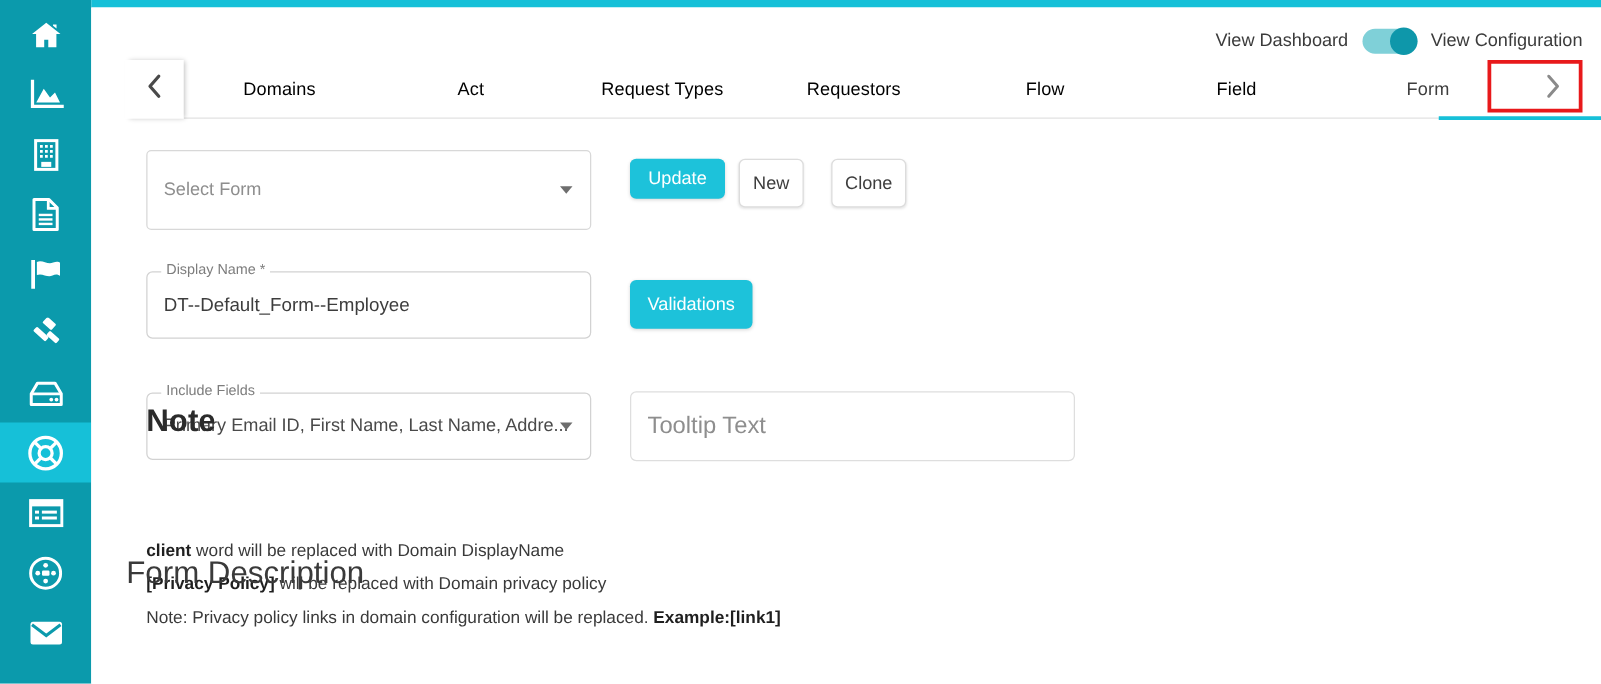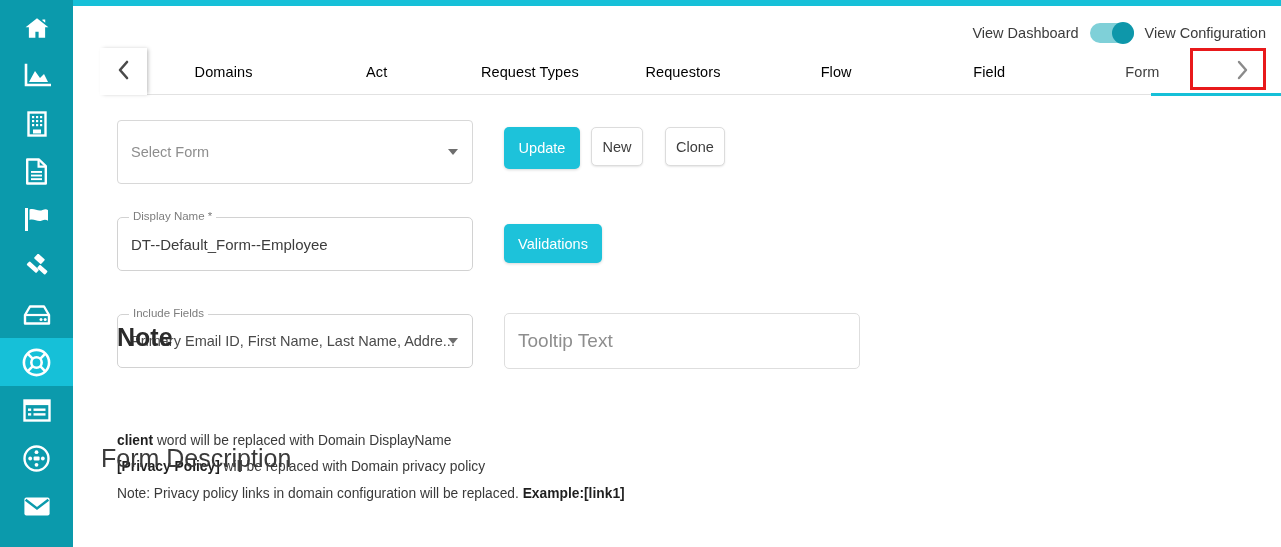--- a/index.html
+++ b/index.html
@@ -385,21 +385,21 @@
       <div id="tabs-underline"></div>
       <div id="tab-indicator"></div>
       <div id="tab-highlight"></div>
     </div>
 
     <div class="mat-select" style="left:44px; top:114px; width:356px; height:64px;">
       <span class="val placeholder">Select Form</span>
       <span class="caret"></span>
     </div>
 
-    <div class="btn primary" style="left:431px; top:121px; width:76px; height:42px;">Update</div>
+    <div class="btn primary" style="left:431px; top:121px; width:76px; height:32px;">Update</div>
     <div class="btn plain" style="left:518px; top:121px; width:52px; height:39px;">New</div>
     <div class="btn plain" style="left:592px; top:121px; width:60px; height:39px;">Clone</div>
 
     <div class="outlined" style="left:44px; top:211px; width:356px; height:54px;">
       <span class="notch">Display Name *</span>
       <span class="fval">DT--Default_Form--Employee</span>
     </div>
 
     <div class="btn primary" style="left:431px; top:218px; width:98px; height:39px;">Validations</div>
 

